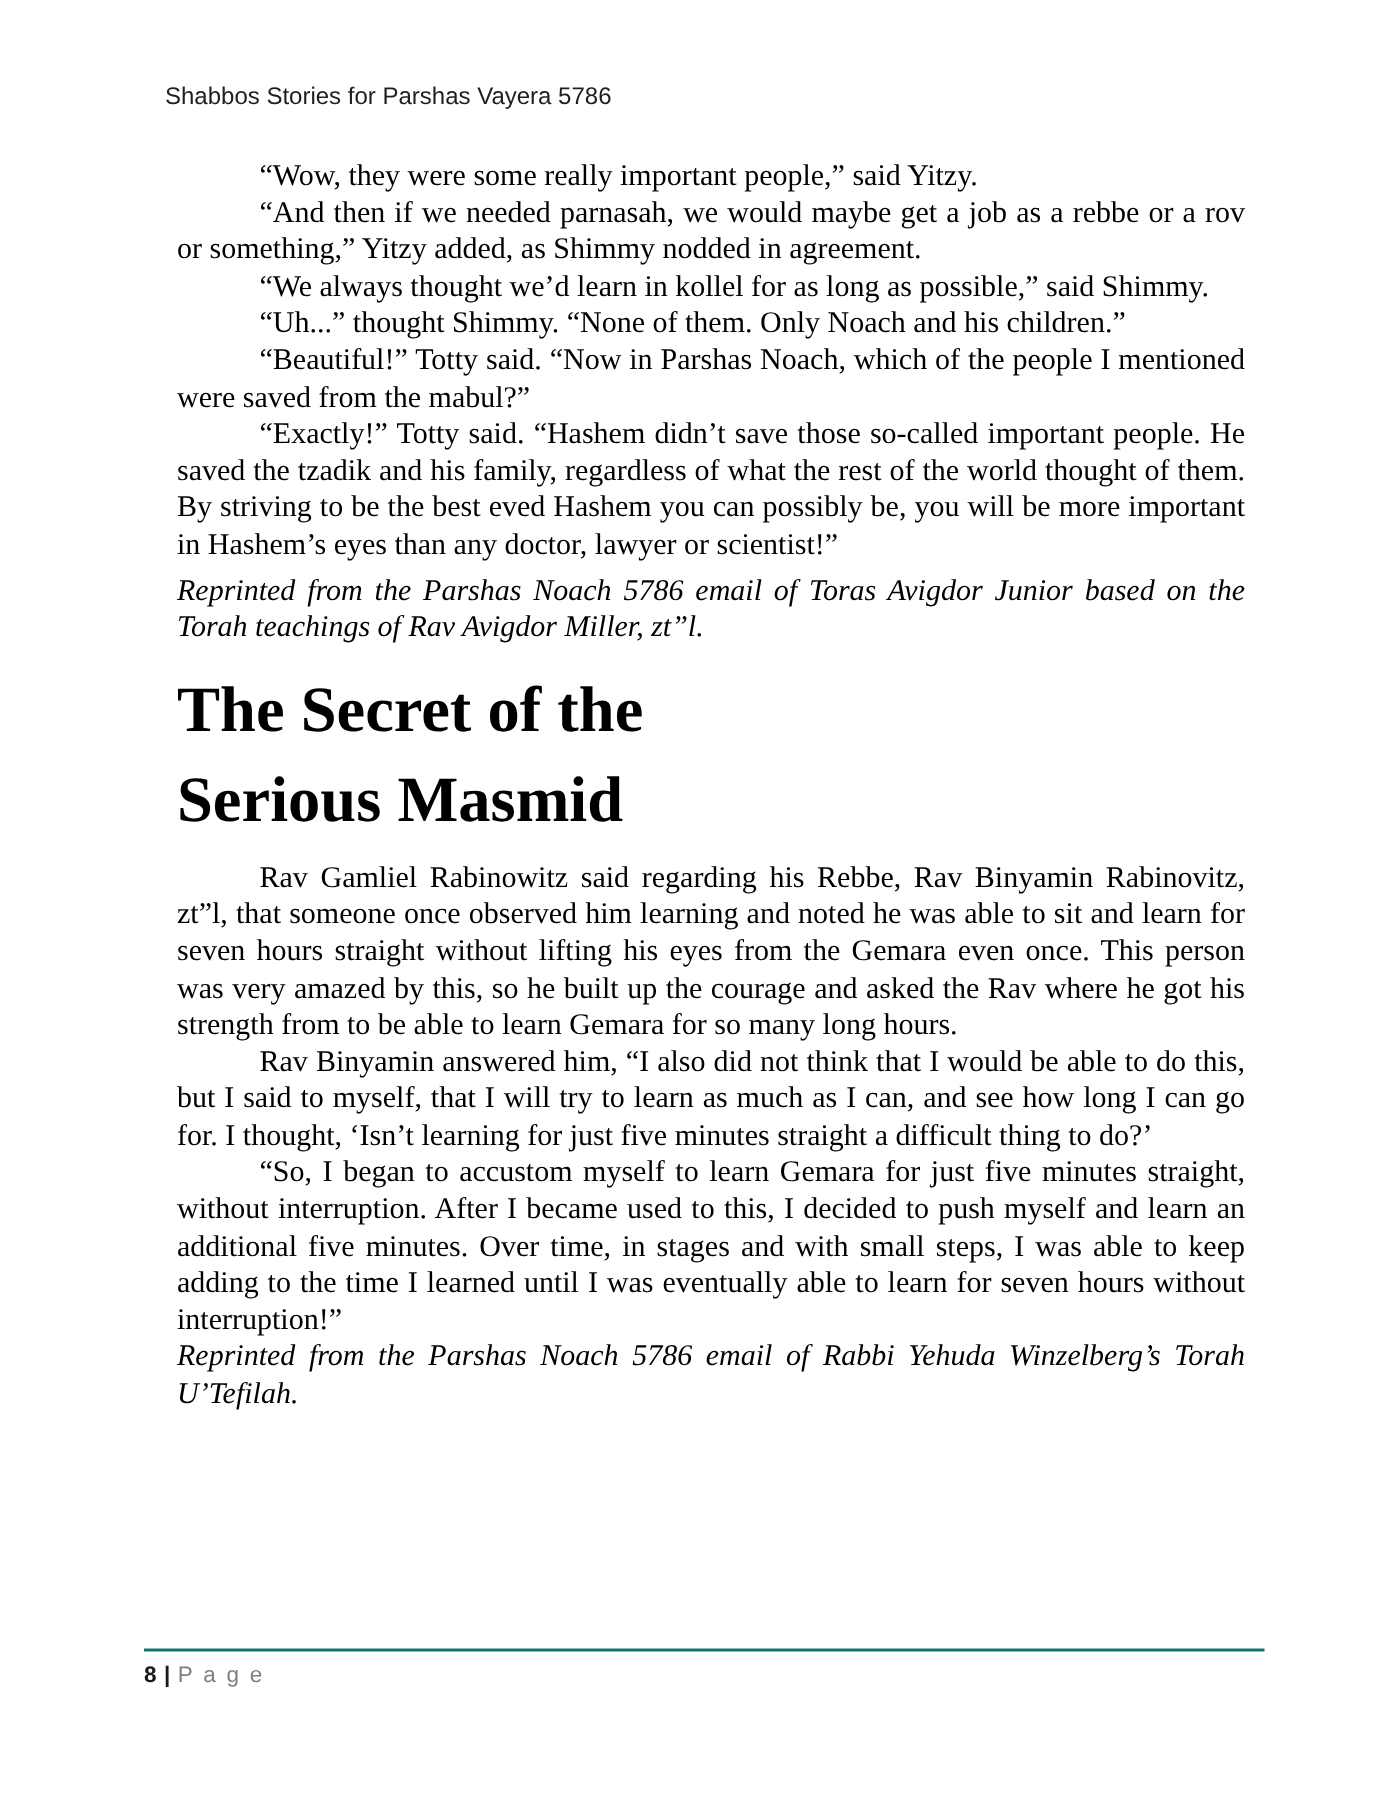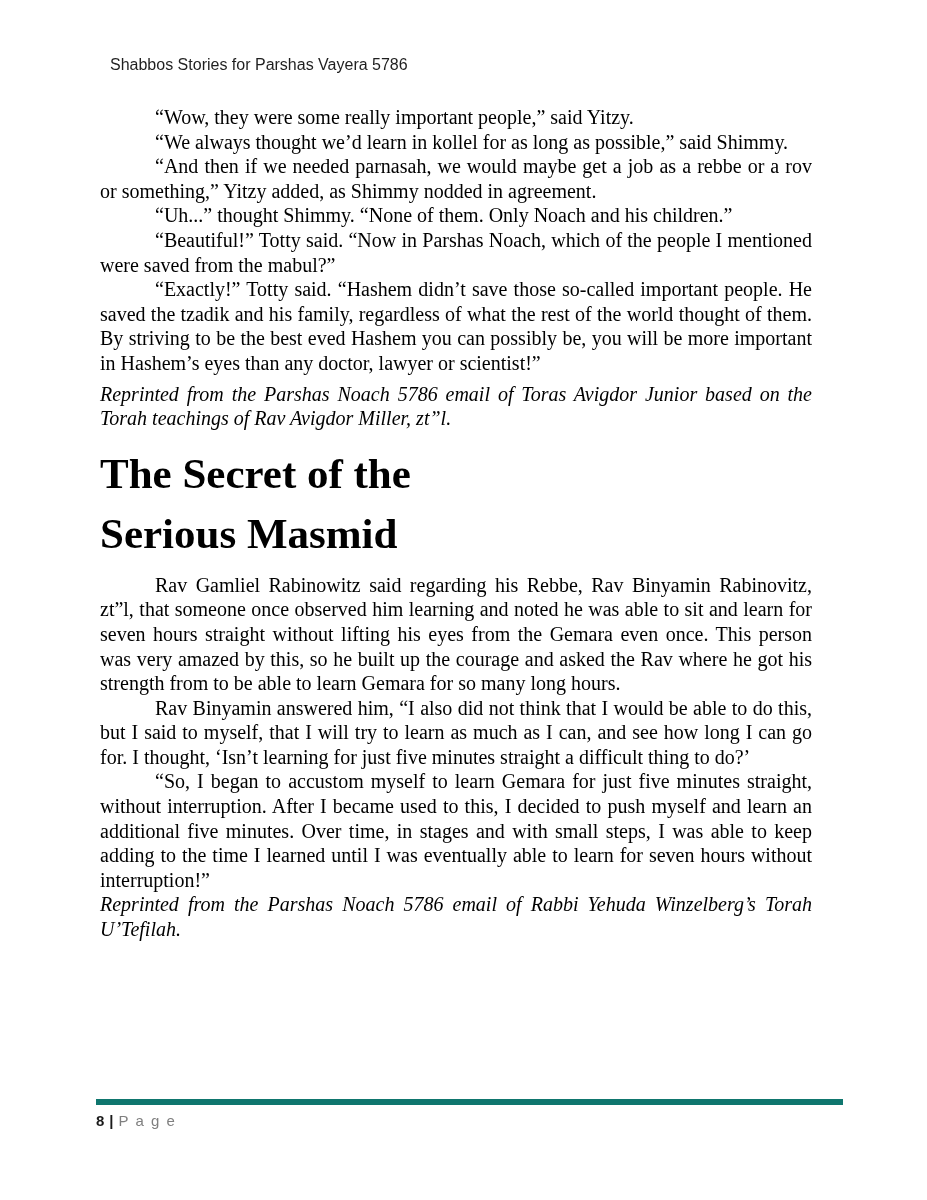--- a/index.html
+++ b/index.html
@@ -19,21 +19,21 @@
     left: 110px;
     top: 56px;
     font-family: "Liberation Sans", sans-serif;
     font-size: 16px;
     color: #1f1f1f;
     white-space: nowrap;
   }
 
   .doc-body {
     position: absolute;
-    left: 100px;
+    left: 118px;
     top: 105px;
     width: 712px;
   }
 
   .para {
     font-size: 20px;
     line-height: 24.6px;
     text-align: justify;
     text-indent: 55px;
   }
@@ -57,42 +57,42 @@
     margin-top: 13px;
     margin-bottom: 9px;
   }
   .title-line { display: block; }
 
   .doc-footer {
     position: absolute;
     left: 96px;
     top: 1099px;
     width: 747px;
-    border-top: 6px solid #0f766e;
+    border-top: 2px solid #0f766e;
     padding-top: 7px;
     font-family: "Liberation Sans", sans-serif;
     font-size: 15px;
     color: #000000;
   }
   .pg-num { font-weight: 700; color: #1a1a1a; }
   .pg-sep { font-weight: 700; color: #1a1a1a; margin: 0 5px; }
   .pg-label { color: #7f7f7f; letter-spacing: 1.5px; }
 </style>
 </head>
 <body>
 
 <div class="page">
 
   <div class="doc-header">Shabbos Stories for Parshas Vayera 5786</div>
 
   <div class="doc-body">
 
     <p class="para">“Wow, they were some really important people,” said Yitzy.</p>
+    <p class="para">“And then if we needed parnasah, we would maybe get a job as a rebbe or a rov or something,” Yitzy added, as Shimmy nodded in agreement.</p>
     <p class="para">“We always thought we’d learn in kollel for as long as possible,” said Shimmy.</p>
-    <p class="para">“And then if we needed parnasah, we would maybe get a job as a rebbe or a rov or something,” Yitzy added, as Shimmy nodded in agreement.</p>
     <p class="para">“Uh...” thought Shimmy. “None of them. Only Noach and his children.”</p>
     <p class="para">“Beautiful!” Totty said. “Now in Parshas Noach, which of the people I mentioned were saved from the mabul?”</p>
     <p class="para">“Exactly!” Totty said. “Hashem didn’t save those so-called important people. He saved the tzadik and his family, regardless of what the rest of the world thought of them. By striving to be the best eved Hashem you can possibly be, you will be more important in Hashem’s eyes than any doctor, lawyer or scientist!”</p>
 
     <p class="attribution attr-gap">Reprinted from the Parshas Noach 5786 email of Toras Avigdor Junior based on the Torah teachings of Rav Avigdor Miller, zt”l.</p>
 
     <h1 class="story-title">
       <span class="title-line">The Secret of the</span>
       <span class="title-line">Serious Masmid</span>
     </h1>

